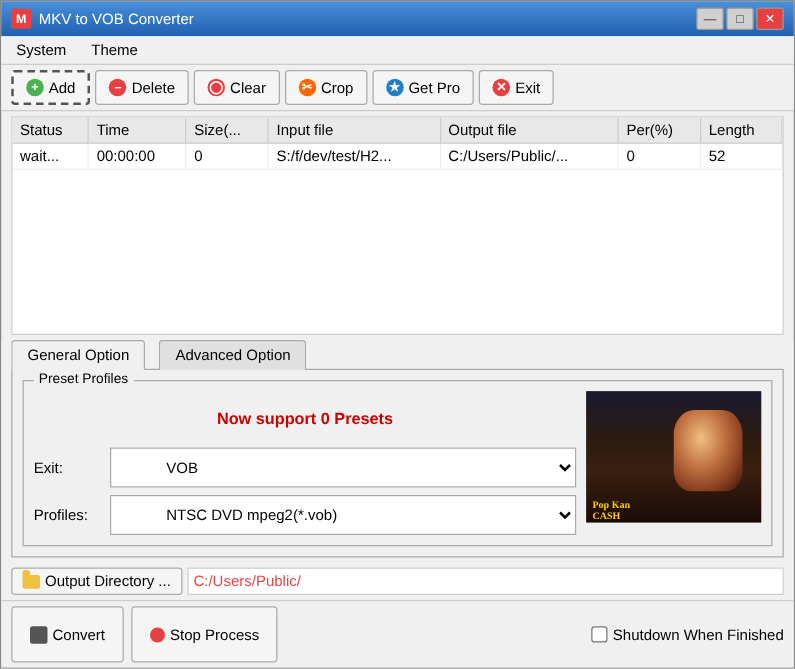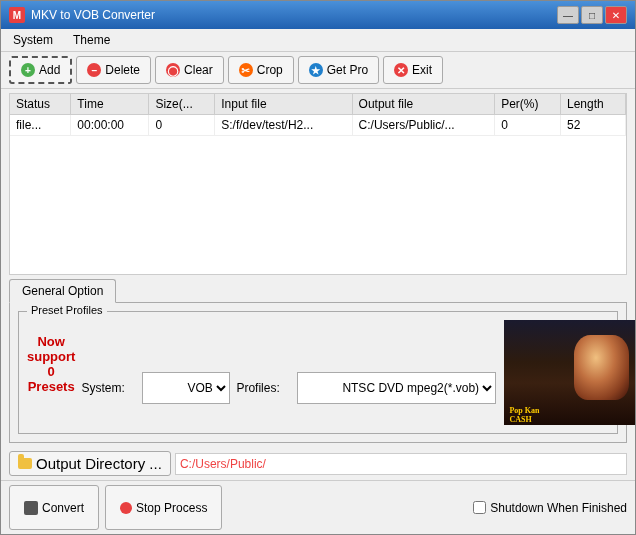--- a/index.html
+++ b/index.html
@@ -203,24 +203,23 @@
       font-size: 11px;
     }
     .preset-inner {
       display: flex;
       gap: 8px;
       align-items: flex-start;
     }
     .preset-left {
       flex: 1;
       display: flex;
-      flex-direction: row;
+      flex-direction: column;
       gap: 6px;
       padding-top: 4px;
-      align-items: flex-end;
     }
     .preset-msg {
       color: #cc0000;
       font-size: 13px;
       font-weight: bold;
       text-align: center;
       padding: 10px 0;
     }
     .preset-row {
       display: flex;
@@ -285,21 +284,21 @@
     }
     .output-dir-btn {
       display: flex;
       align-items: center;
       gap: 4px;
       padding: 3px 8px;
       background: #f5f5f5;
       border: 1px solid #aaa;
       border-radius: 3px;
       cursor: pointer;
-      font-size: 15px;
+      font-size: 12px;
       white-space: nowrap;
     }
     .output-path {
       flex: 1;
       font-size: 12px;
       color: #ef4444;
       padding: 2px 4px;
       background: white;
       border: 1px solid #ccc;
       height: 22px;
@@ -427,48 +426,49 @@
                 <th>Time</th>
                 <th>Size(...</th>
                 <th>Input file</th>
                 <th>Output file</th>
                 <th>Per(%)</th>
                 <th>Length</th>
               </tr>
             </thead>
             <tbody>
               <tr>
-                <td>file...</td>
+                <td>wait...</td>
                 <td>00:00:00</td>
                 <td>0</td>
                 <td>S:/f/dev/test/H2...</td>
                 <td>C:/Users/Public/...</td>
                 <td>0</td>
                 <td>52</td>
               </tr>
             </tbody>
           </table>
         </div>
       </div>
     </div>
 
     <div class="options-area">
 
       <div class="tabs">
         <div class="tab active">General Option</div>
+        <div class="tab">Advanced Option</div>
       </div>
 
       <div class="tab-content">
         <div class="preset-group">
           <span class="preset-legend">Preset Profiles</span>
           <div class="preset-inner">
             <div class="preset-left">
               <div class="preset-msg">Now support 0 Presets</div>
               <div class="preset-row">
-                <label class="preset-label">System:</label>
+                <label class="preset-label">Exit:</label>
                 <select class="preset-select">
                   <option>VOB</option>
                 </select>
               </div>
               <div class="preset-row">
                 <label class="preset-label">Profiles:</label>
                 <select class="preset-select">
                   <option>NTSC DVD mpeg2(*.vob)</option>
                 </select>
               </div>

